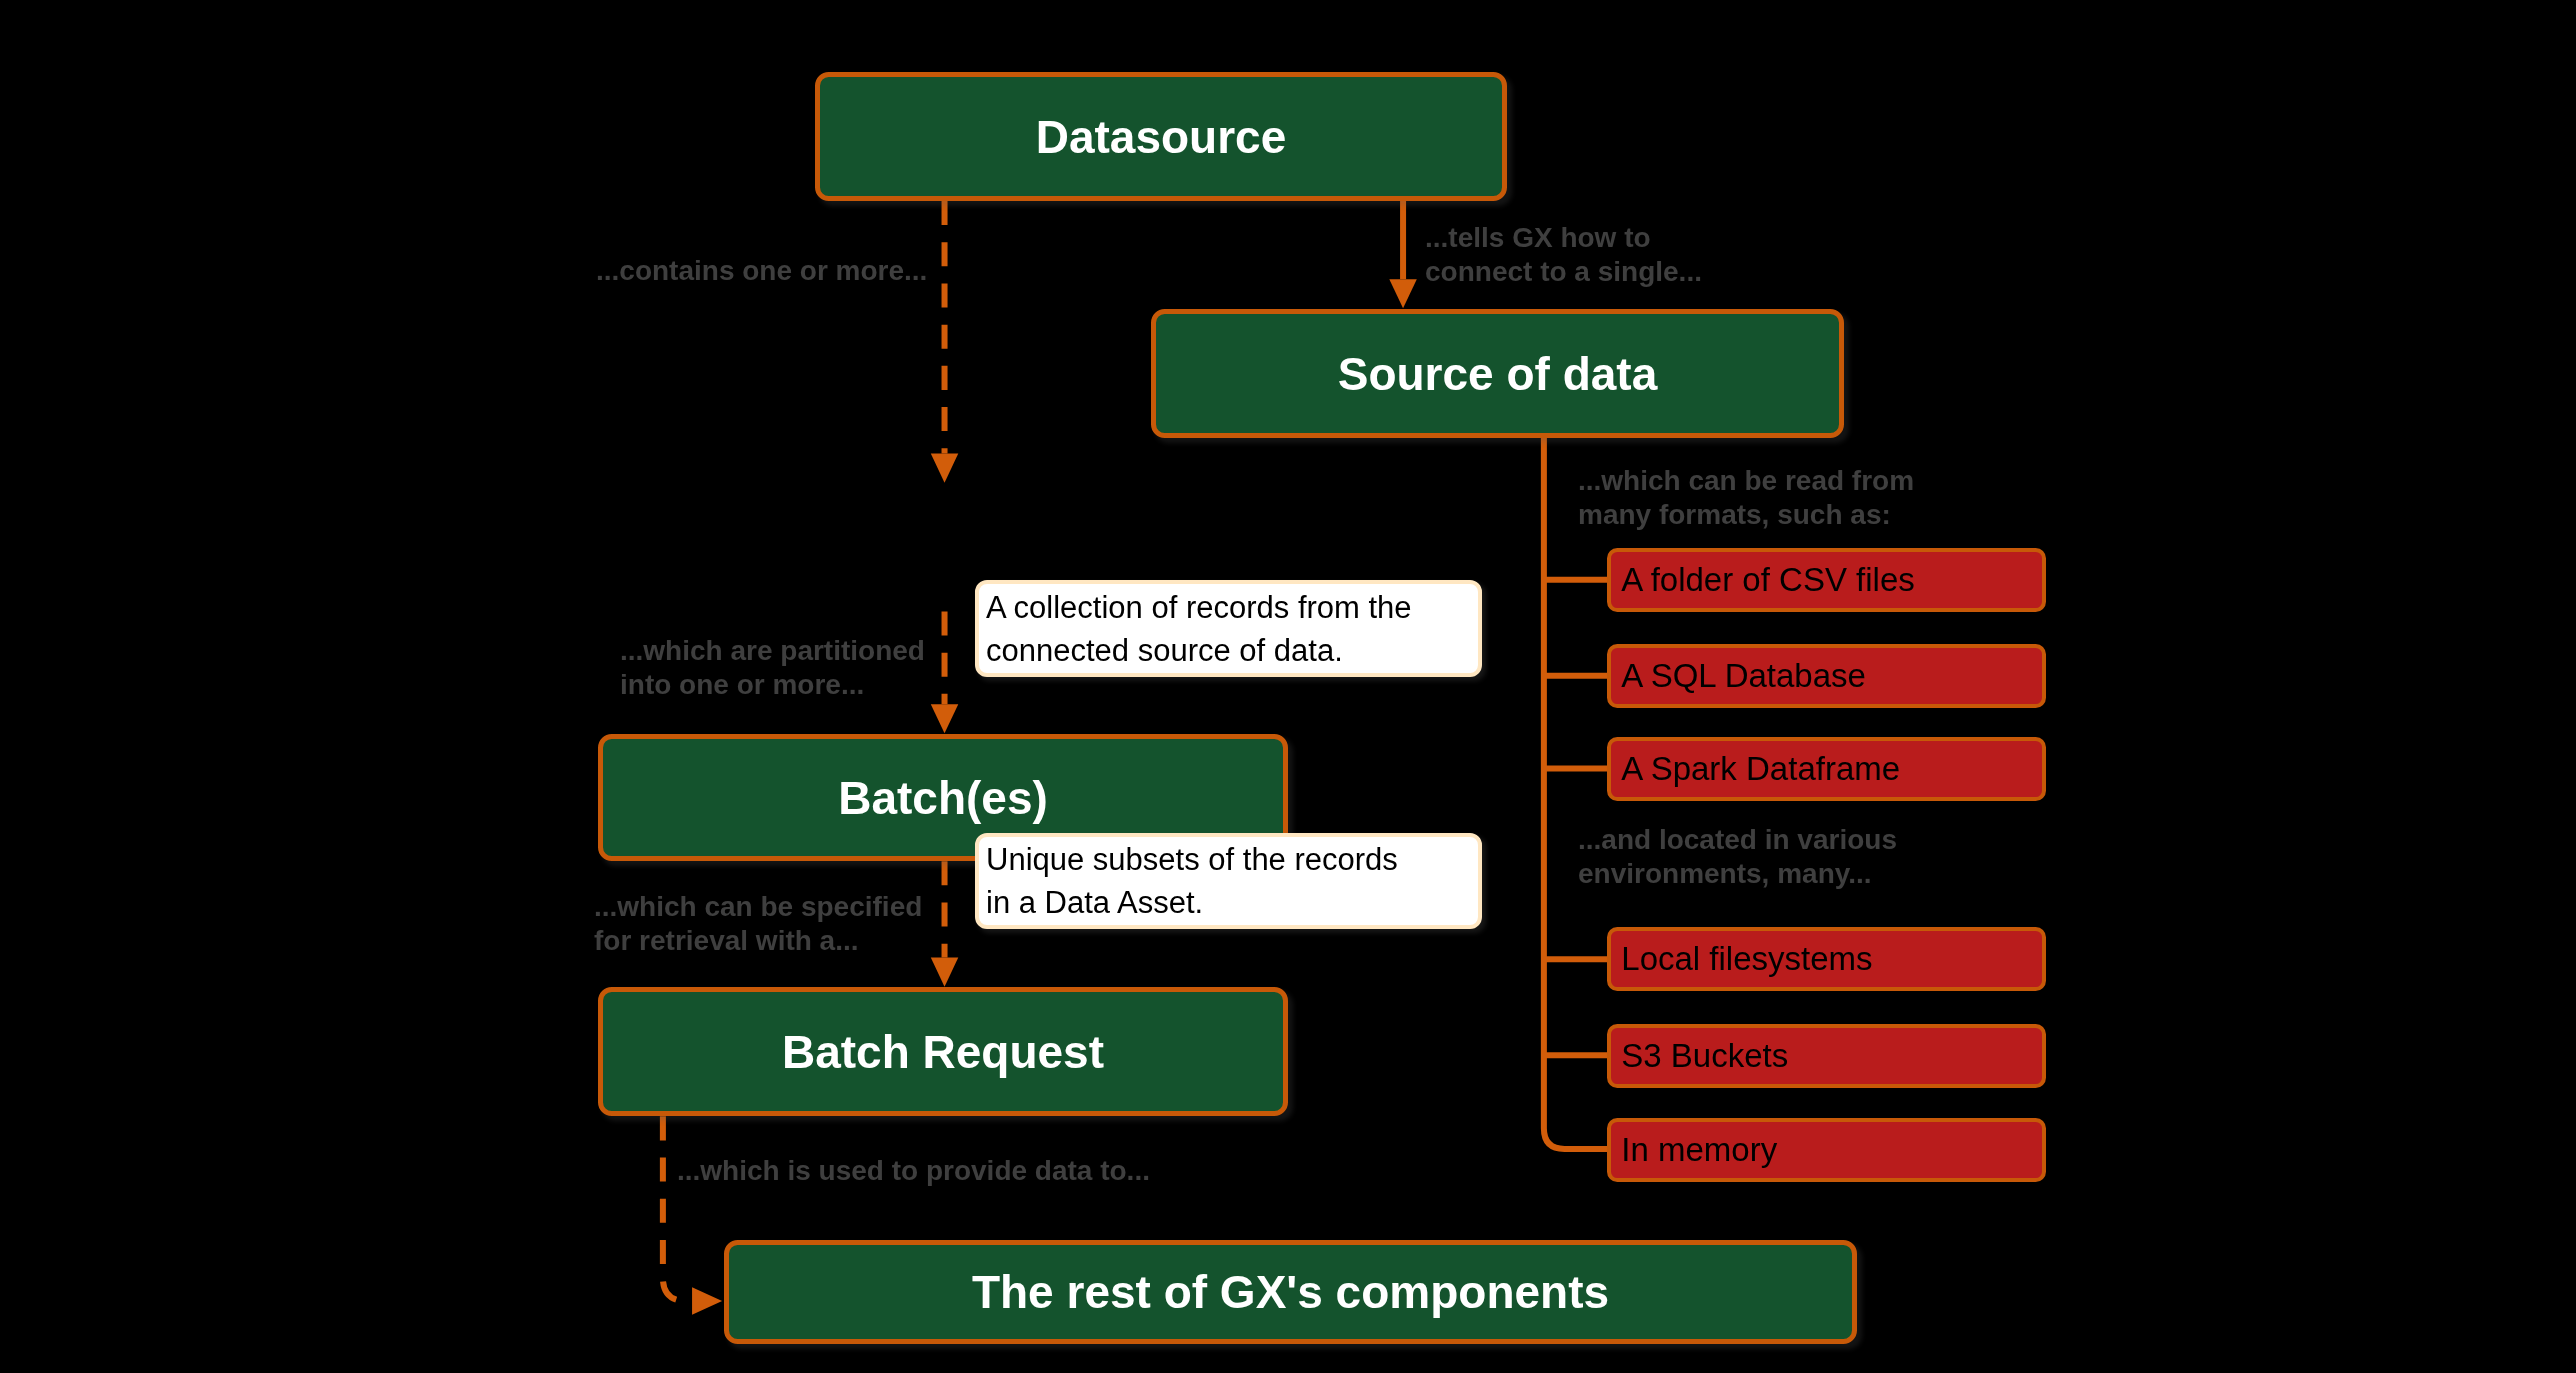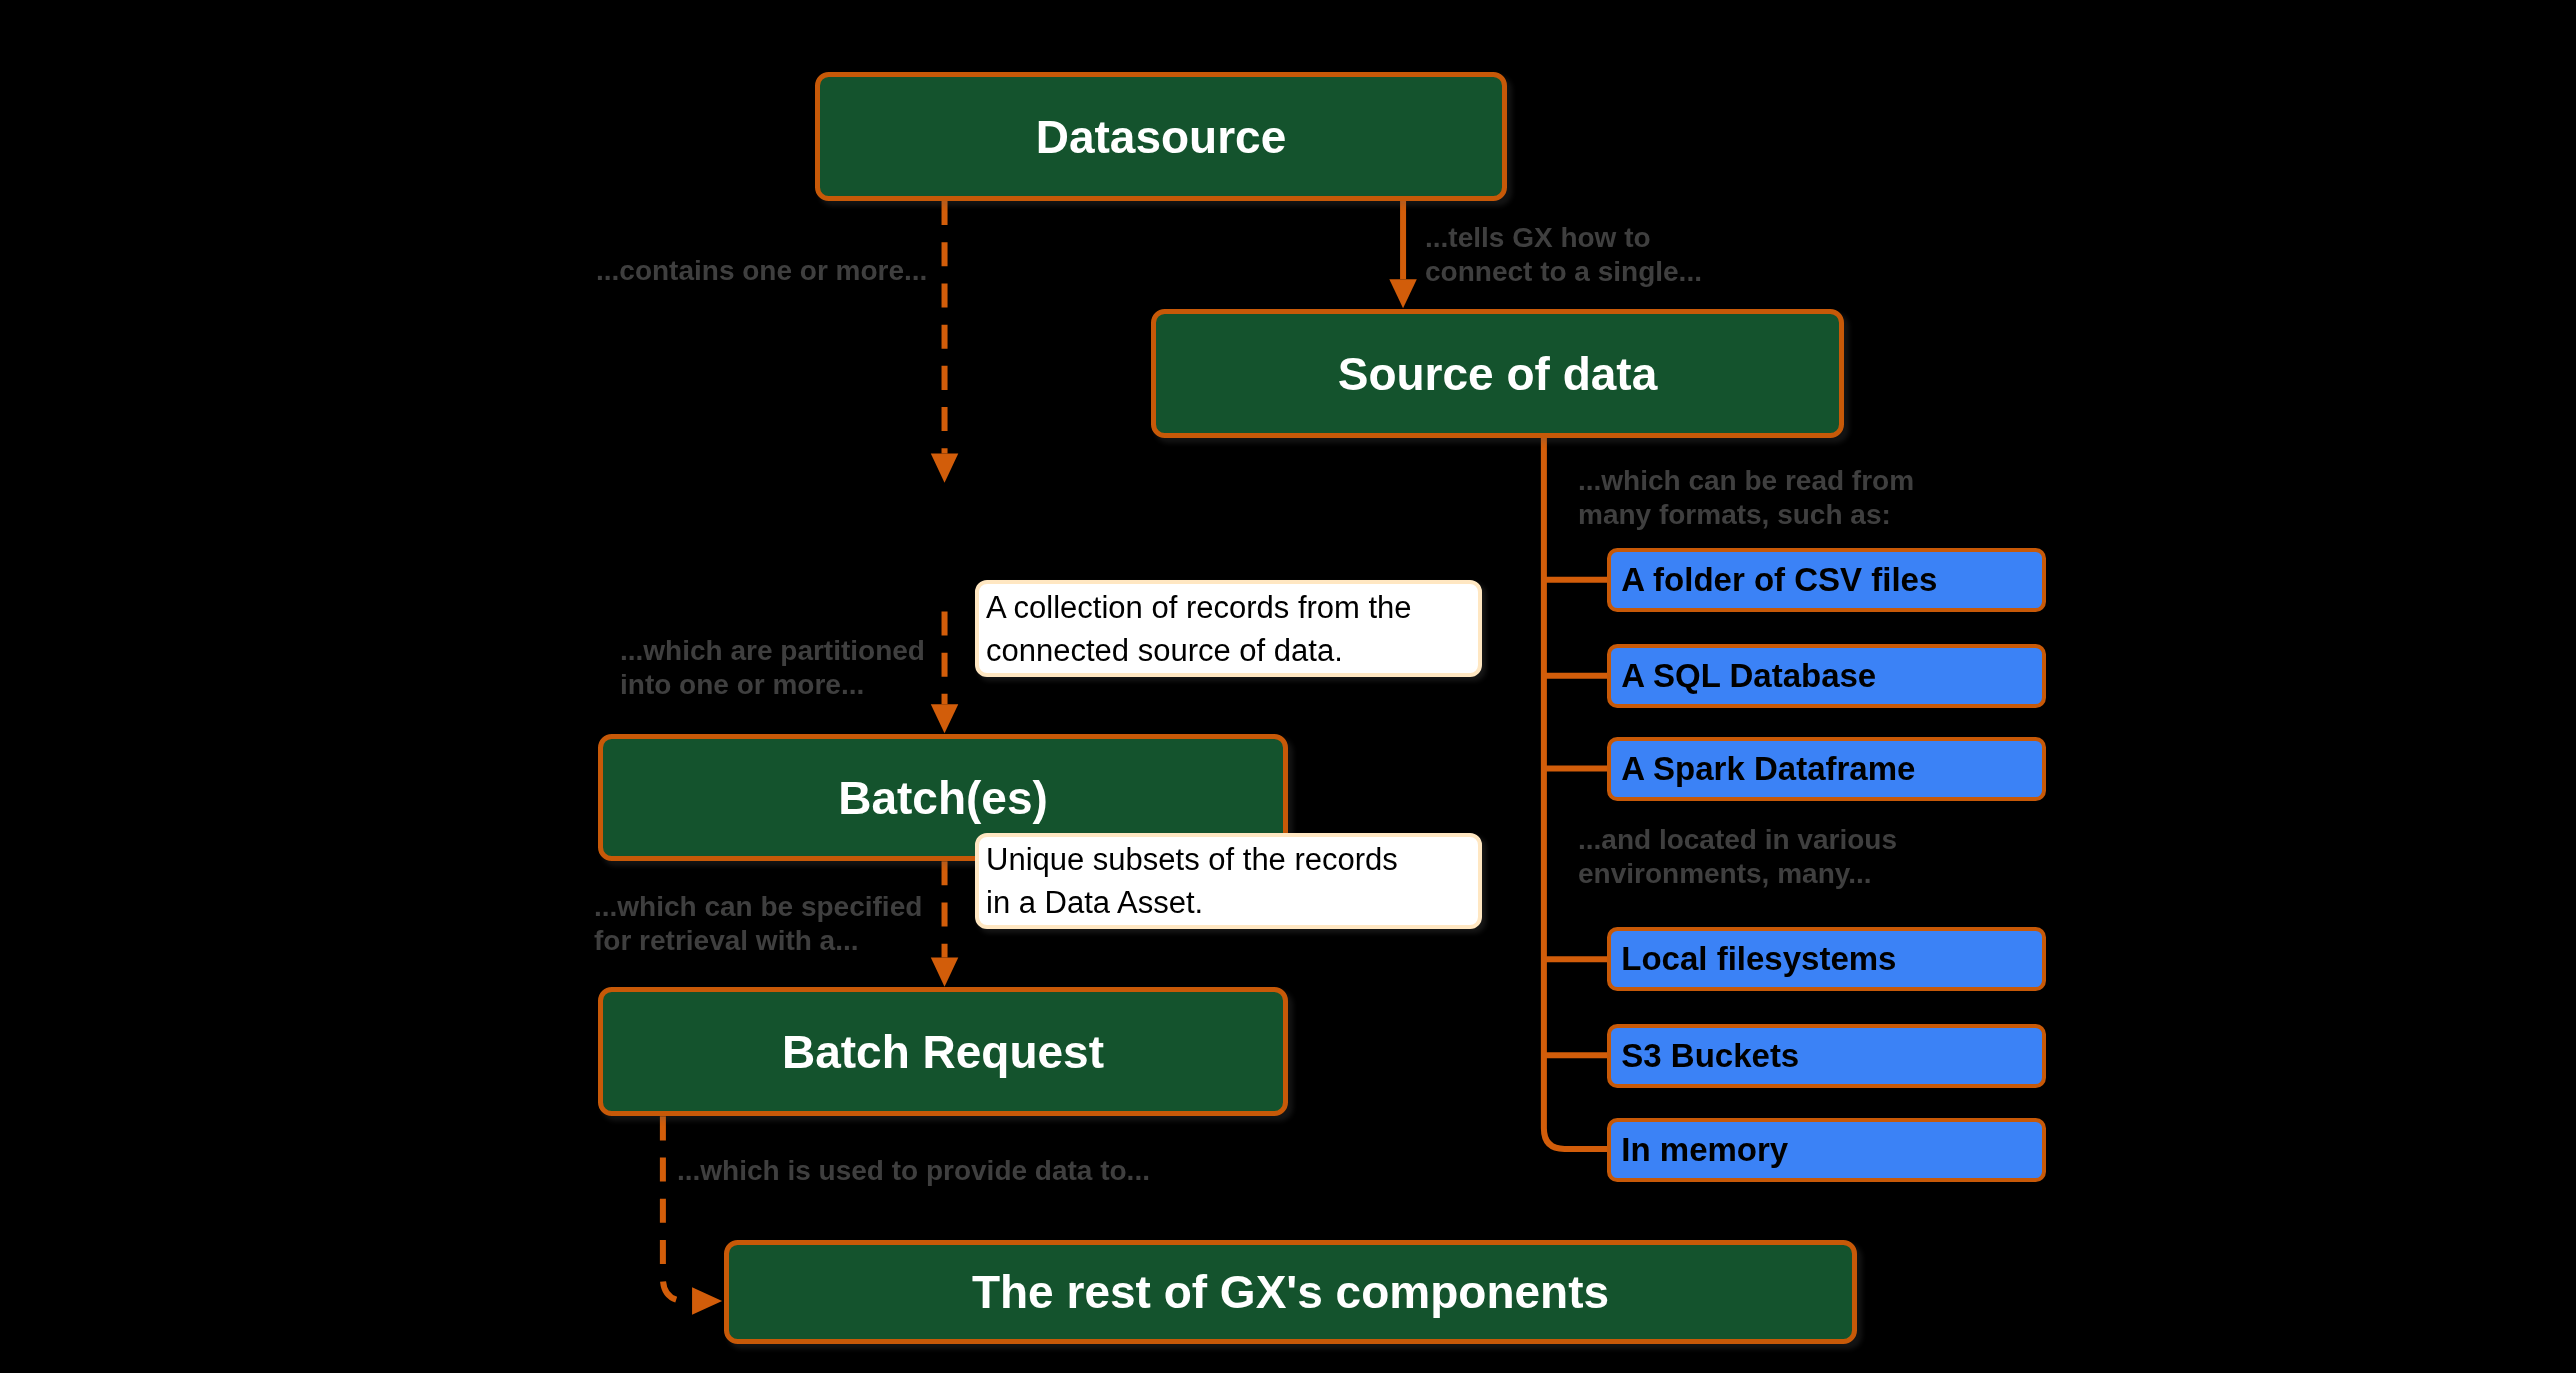--- a/index.html
+++ b/index.html
@@ -17,27 +17,27 @@
     border:5.2px solid #C75908;
     border-radius:13.7px;
     box-sizing:border-box;
     display:flex;align-items:center;justify-content:center;
     color:#FFFFFF;font-weight:bold;font-size:46px;
     box-shadow:4.3px 4.3px 5.2px rgba(90,90,90,0.22);
   }
   .leaf{
     position:absolute;z-index:2;
     left:1607px;width:439px;height:64px;
-    background:#3b82f6;
+    background:#b91c1c;
     border:4.3px solid #C75908;
     border-radius:10.3px;
     box-sizing:border-box;
     display:flex;align-items:center;
     padding-left:10.3px;
-    color:#000000;font-size:33px;font-weight:700;
+    color:#000000;font-size:33px;font-weight:400;
   }
   .tooltip{
     position:absolute;z-index:3;
     left:975px;width:507px;
     background:#FFFFFF;
     border:4.3px solid #FFE7C2;
     border-radius:12px;
     box-sizing:border-box;
     display:flex;flex-direction:column;justify-content:center;
     padding-left:7px;

